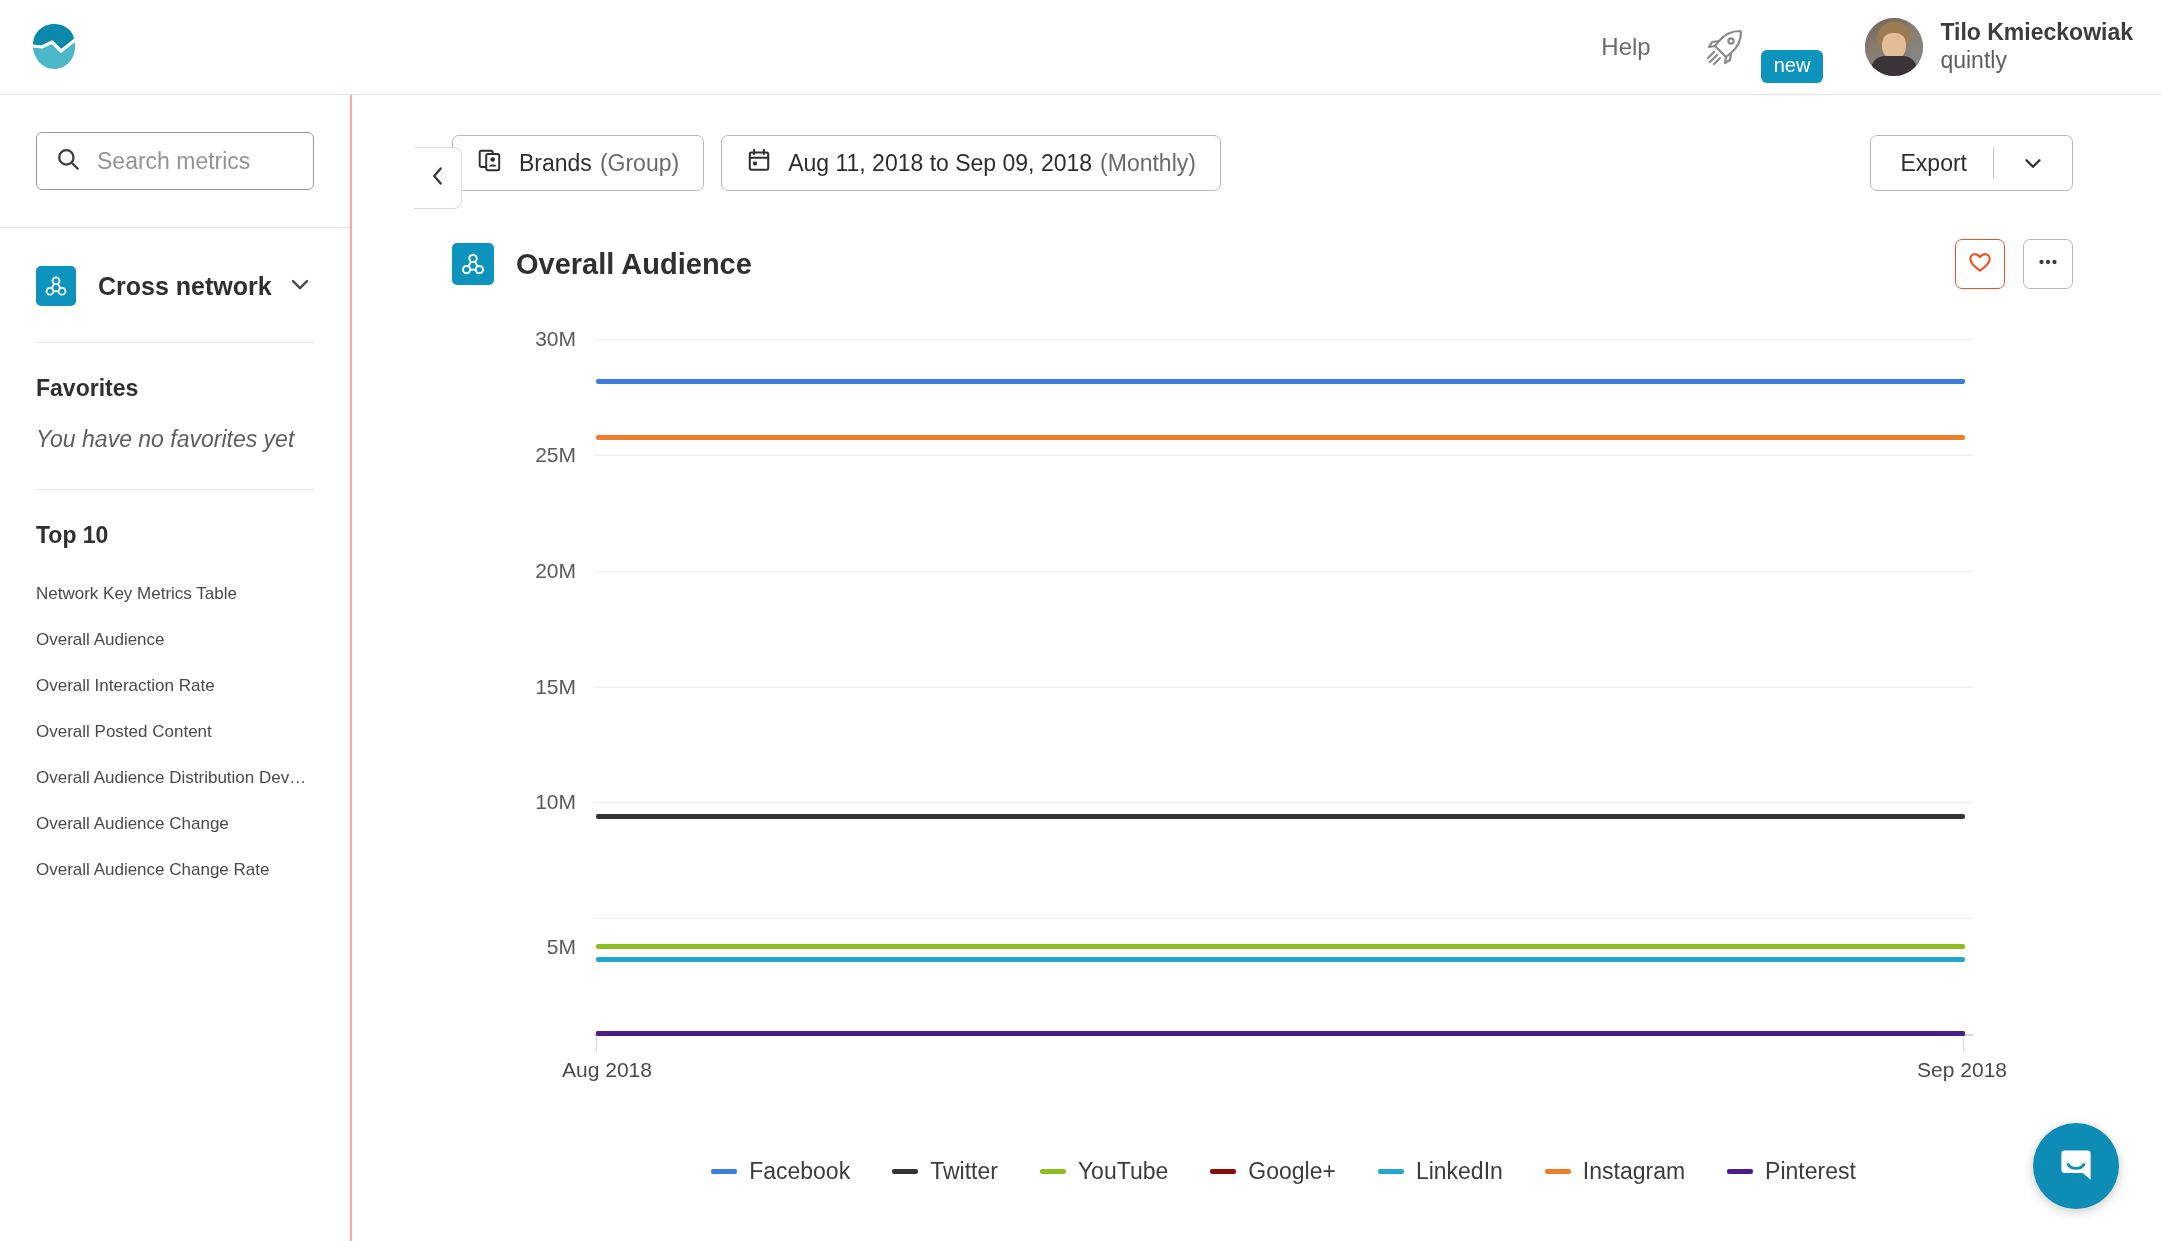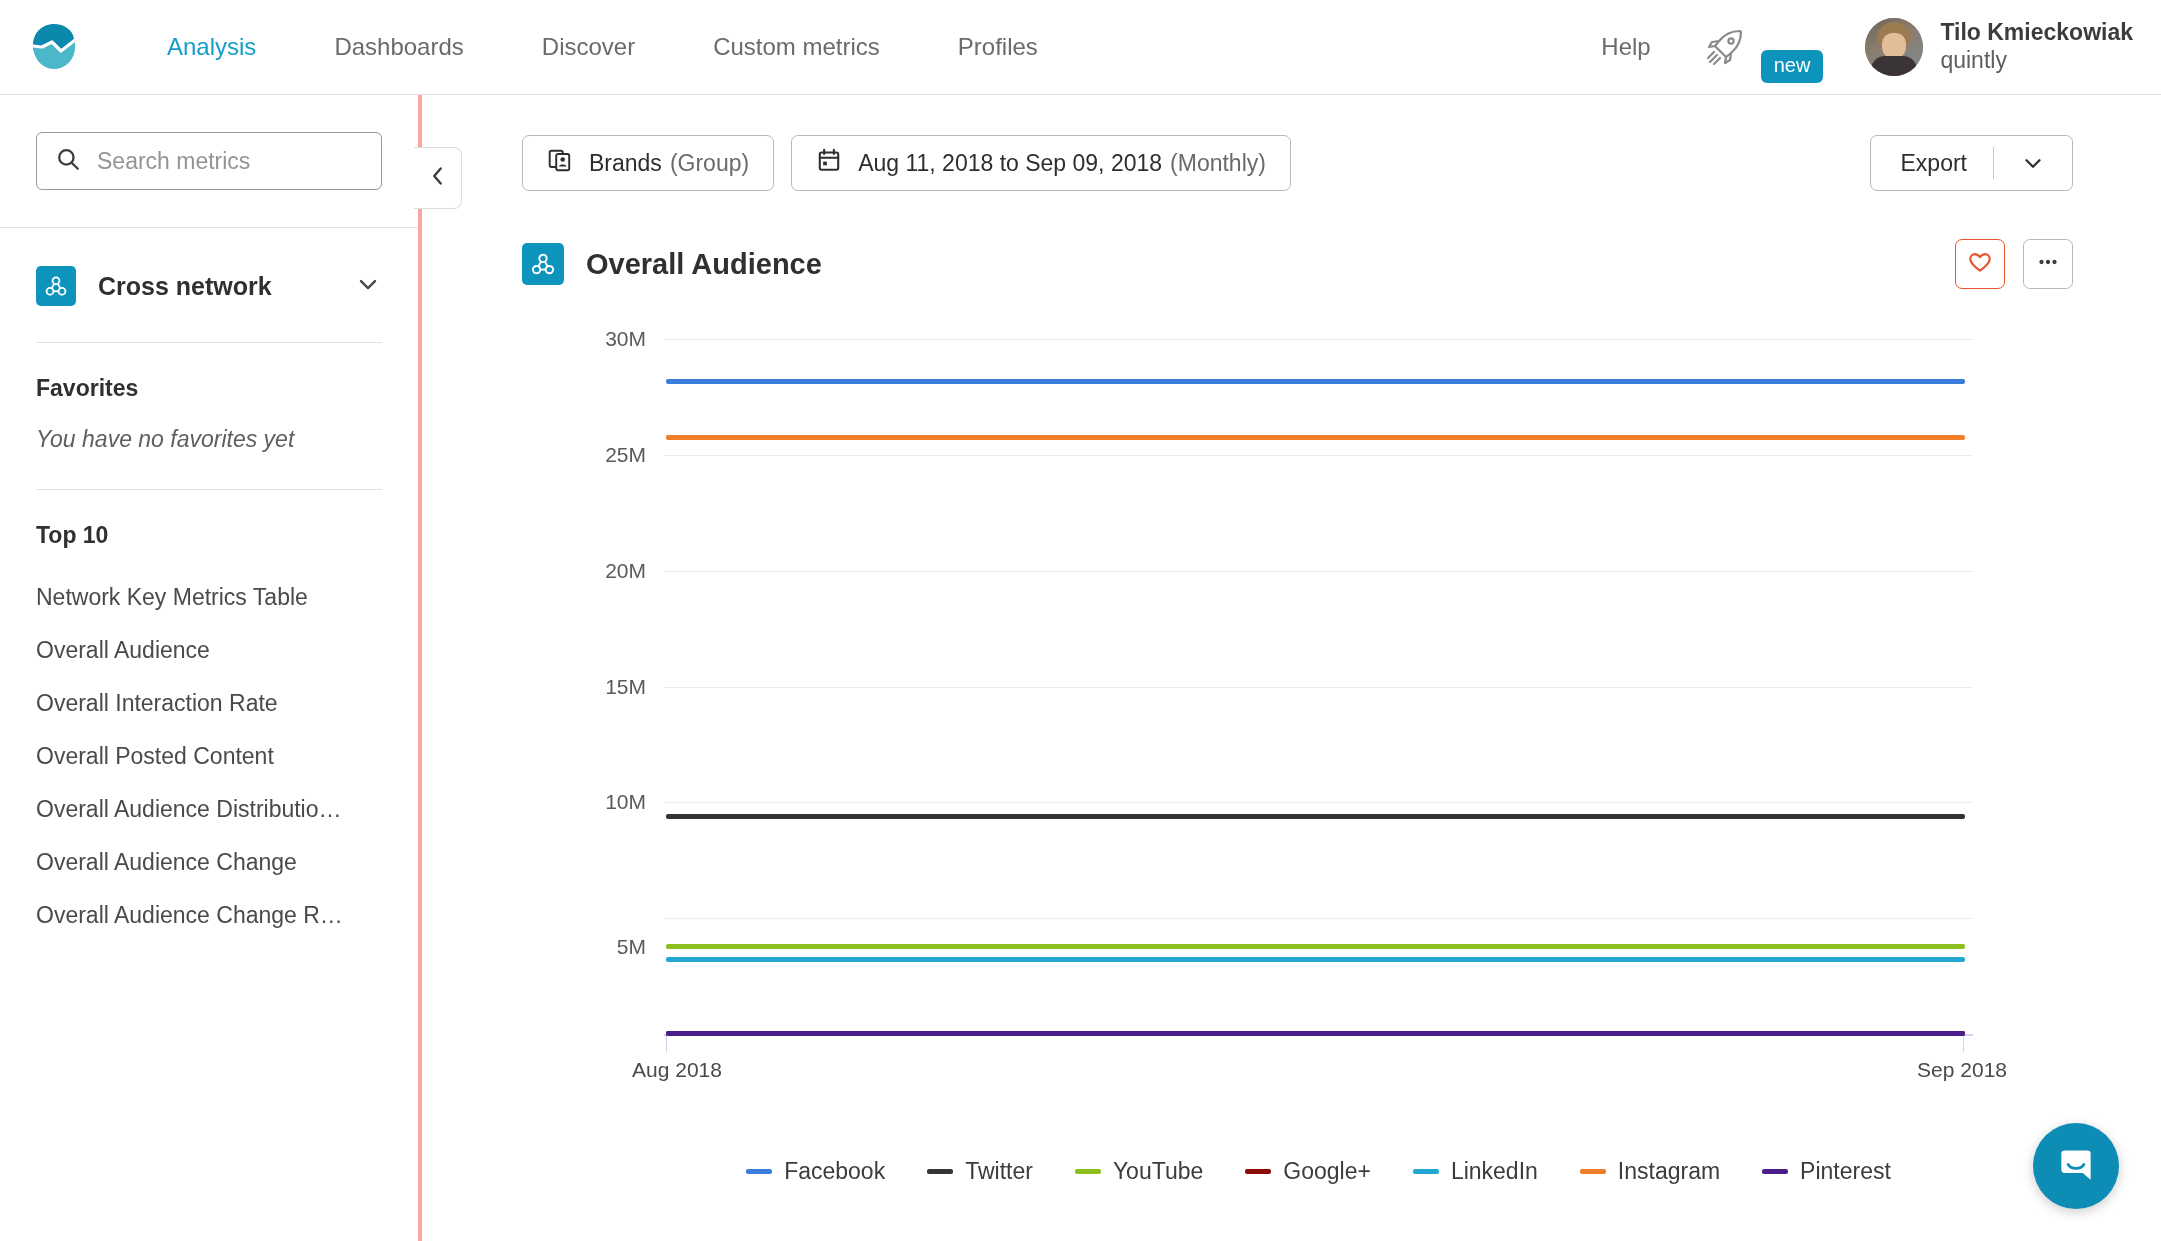--- a/index.html
+++ b/index.html
@@ -65,22 +65,22 @@
   .avatar .av-body { position:absolute; left:6px; bottom:0; width:46px; height:20px; border-radius:14px 14px 0 0; background:#3a3338; }
   .user-text { line-height: 1.22; }
   .user-name { font-size: 23px; color: #3c3c3c; font-weight: 700; white-space: nowrap; }
   .user-org { font-size: 23px; color: #5e5e5e; }
 
   
   .body-wrap { display: flex; height: calc(1241px - 95px); }
 
   
   .sidebar {
-    width: 422px;
-    border-right: 4px solid #fca5a5;
+    width: 352px;
+    border-right: 2px solid #fca5a5;
     background: #fff;
     flex: 0 0 auto;
     position: relative;
   }
   .search-zone {
     padding: 37px 36px 37px 36px;
     border-bottom: 1px solid #e2e2e2;
   }
   .search-box {
     height: 58px;
@@ -123,21 +123,21 @@
   .sb-section-title {
     font-size: 23px; font-weight: 700; color: #303030;
     padding: 32px 36px 0 36px;
   }
   .sb-empty {
     font-size: 23px; font-style: italic; color: #5e5e5e;
     padding: 24px 36px 0 36px;
   }
   .metric-list { padding: 22px 0 0 0; }
   .metric-item {
-    font-size: 23px; color: #4a4a4a;
+    font-size: 17px; color: #4a4a4a;
     padding: 13px 36px 13px 36px;
     cursor: pointer;
     white-space: nowrap;
     overflow: hidden;
     text-overflow: ellipsis;
     max-width: 380px;
   }
 
   
   .collapse-btn {
@@ -271,27 +271,20 @@
 
 <div class="topnav">
   <div class="logo">
     <svg viewBox="0 0 52 52" width="52" height="52">
       <path d="M26 3 C14 3 5 12 5 24 C5 31 8 37 14 41 L14 25 L24 20 L33 29 L44 20 L46 18 C45 9 36 3 26 3 Z" fill="#0b89ad"></path>
       <path d="M5 24 C5 37 14 48 26 48 C38 48 47 38 47 26 L47 20 L33 30 L24 21 L14 26 L5 24 Z" fill="#4bb8c9"></path>
       <path d="M5 25 L14 26 L24 21 L33 30 L47 19" fill="none" stroke="#ffffff" stroke-width="3.2" stroke-linejoin="round" stroke-linecap="round"></path>
     </svg>
   </div>
 
-  <div class="nav-items">
-    <div class="nav-item active">Analysis</div>
-    <div class="nav-item">Dashboards</div>
-    <div class="nav-item">Discover</div>
-    <div class="nav-item">Custom metrics</div>
-    <div class="nav-item">Profiles</div>
-  </div>
 
   <div class="nav-right">
     <div class="help-link">Help</div>
     <div class="rocket-icon">
       <svg viewBox="0 0 44 44" width="44" height="44" fill="none" stroke="#8a8a8a" stroke-width="2.2" stroke-linecap="round" stroke-linejoin="round">
         <path d="M37 6 C29 6 21 10 16 16 L12 21 L23 32 L28 28 C34 23 38 15 38 7 Z"></path>
         <circle cx="28" cy="16" r="2.6"></circle>
         <path d="M16 16 L9 17 L6 22 L12 21"></path>
         <path d="M28 28 L27 35 L22 38 L23 32"></path>
         <path d="M14 30 L7 37"></path>

